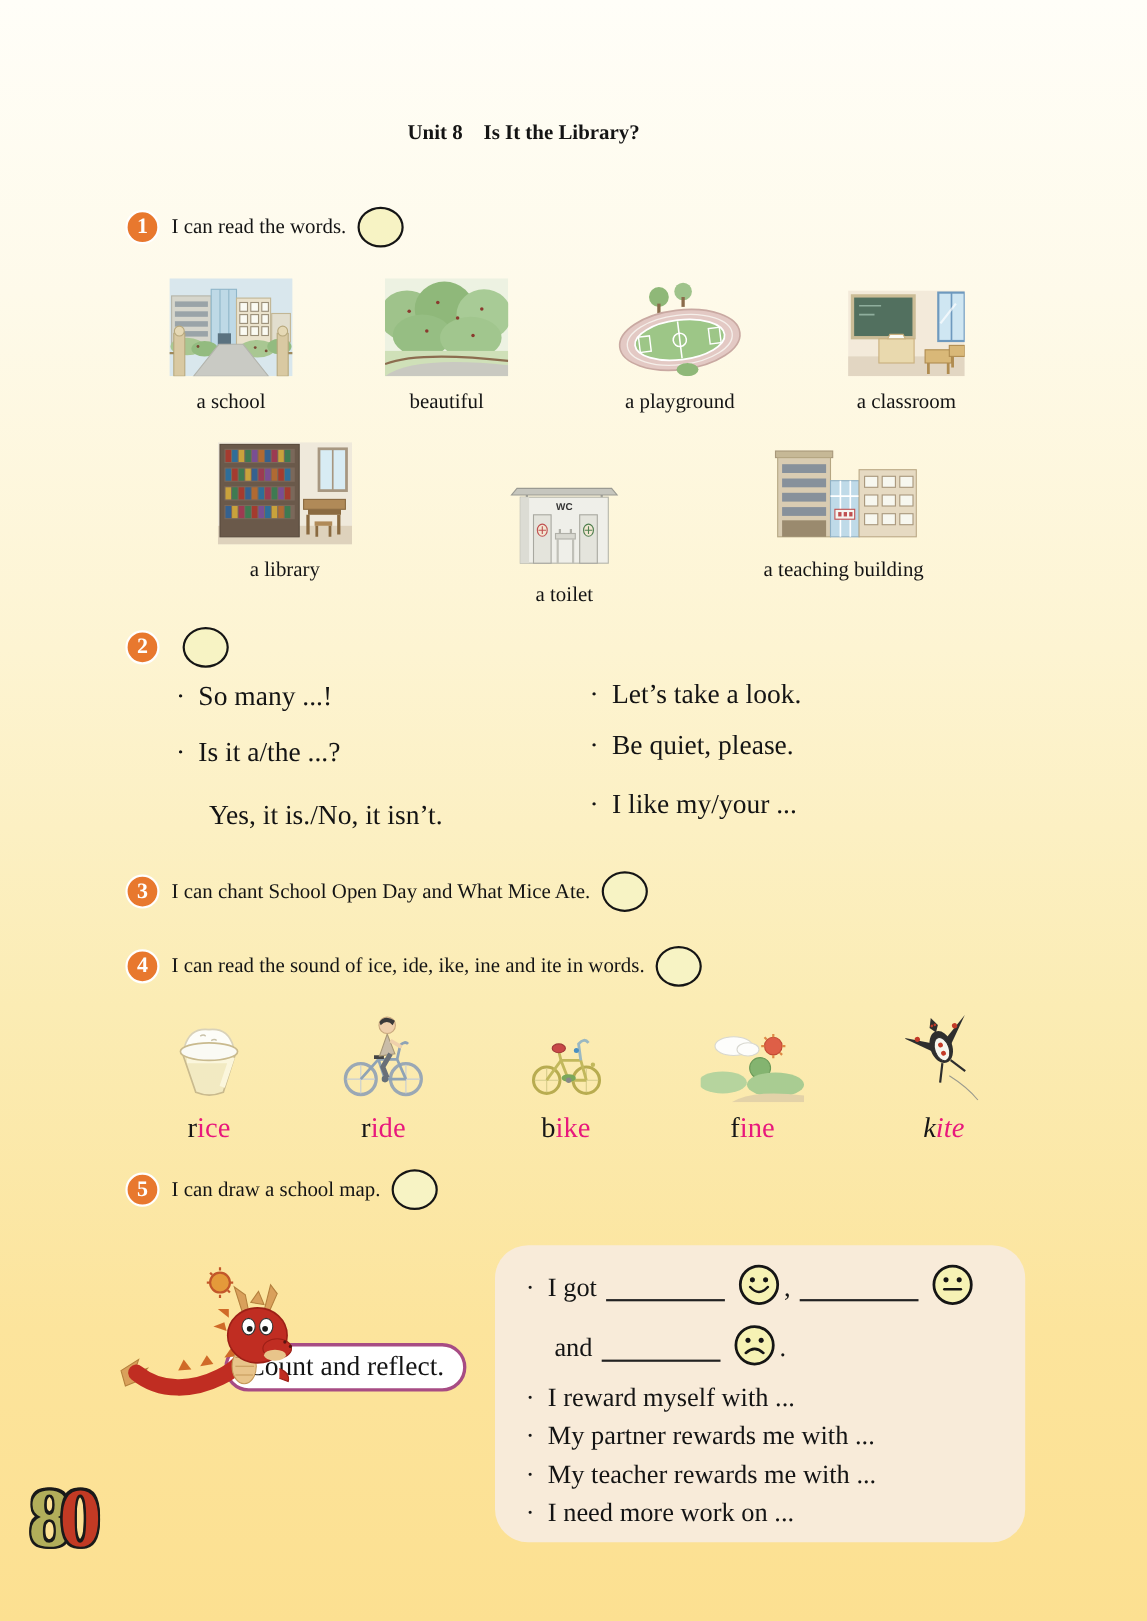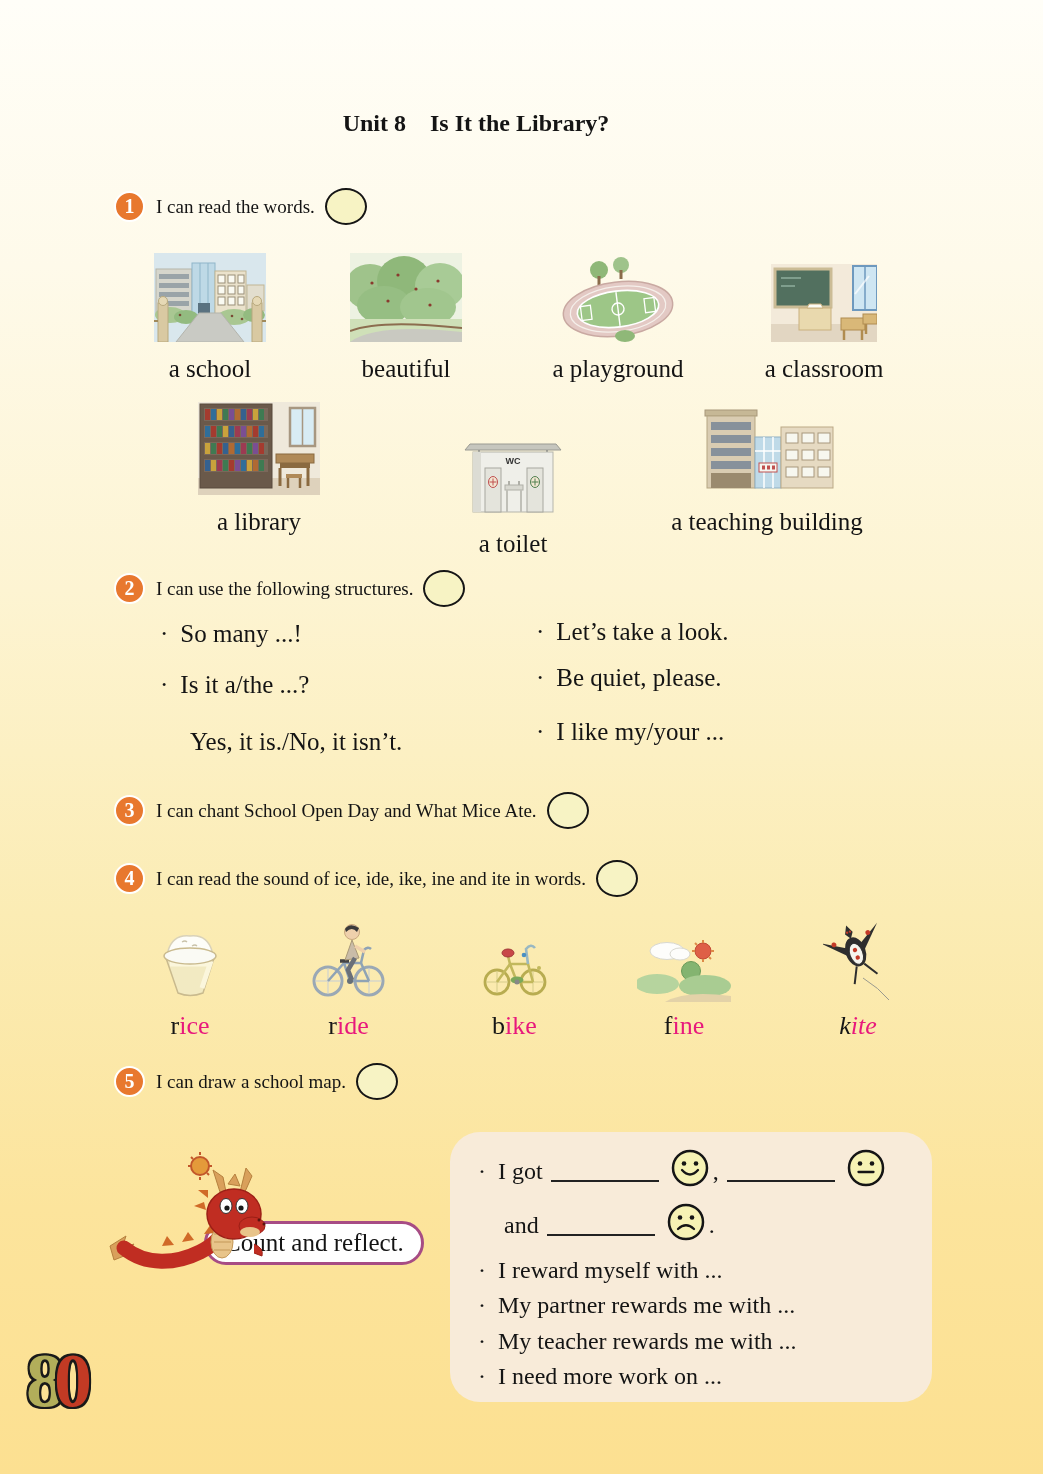--- a/index.html
+++ b/index.html
@@ -3,38 +3,38 @@
 <meta charset="utf-8">
 <style>
   * { margin:0; padding:0; box-sizing:border-box; }
   body { font-family:"Liberation Serif","DejaVu Serif",serif; }
   .page {
     position:relative; width:1043px; height:1474px; overflow:hidden;
     background:linear-gradient(180deg,#fffef8 0%,#fefaea 18%,#fdf4d2 40%,#fbecb4 62%,#fce49c 82%,#fce091 100%);
   }
   .title {
     position:absolute; left:0; top:110px; width:952px; text-align:center;
-    font-size:24px; font-weight:bold; color:#141414; white-space:pre;
+    font-size:19px; font-weight:bold; color:#141414; white-space:pre;
   }
   .sec { position:absolute; display:flex; align-items:center; }
   .badge {
     width:31px; height:31px; border-radius:50%; background:#e8782e; border:2.5px solid #ffffff;
     color:#fff; font-weight:bold; font-size:20px; display:flex; align-items:center; justify-content:center;
     flex:0 0 auto; margin-right:11px;
   }
   .sec-text { font-size:19px; color:#141414; white-space:pre; }
   .seg { white-space:pre; }
   .it { }
   .check {
     width:42px; height:37px; border-radius:50%; background:#f7f3c4; border:2.5px solid #151515;
     margin-left:10px; flex:0 0 auto;
   }
   .word-item { position:absolute; display:flex; flex-direction:column; align-items:center; }
   .img-box { display:flex; align-items:flex-end; justify-content:center; }
-  .word-label { font-size:25px; color:#141414; margin-top:13px; white-space:nowrap; }
+  .word-label { font-size:19px; color:#141414; margin-top:13px; white-space:nowrap; }
   .str-line { position:absolute; font-size:25px; color:#141414; display:flex; align-items:baseline; }
   .bullet { margin-right:12px; }
   .ph-label { font-size:26px; margin-top:9px; white-space:nowrap; }
   .ph-black { color:#161616; }
   .ph-pink { color:#e8187c; }
   .mascot { position:absolute; left:104px; top:1150px; z-index:3; }
   .pill {
     position:absolute; left:204px; top:1221px; z-index:2; background:#ffffff;
     border:3px solid #a74c84; border-radius:26px; padding:5px 17px;
     font-size:25px; color:#141414; white-space:nowrap;
@@ -301,21 +301,20 @@
         <rect x="89" y="60" width="12" height="10" fill="#f7f7ef" stroke="#a8977c"></rect>
           <rect x="105" y="60" width="12" height="10" fill="#f7f7ef" stroke="#a8977c"></rect>
           <rect x="121" y="60" width="12" height="10" fill="#f7f7ef" stroke="#a8977c"></rect>
       </svg>
     </span>
     <span class="word-label">a teaching building</span>
   </div>
 
   <div class="sec" style="left:114px; top:570px;">
     <div class="badge">2</div>
-    <div class="sec-text">I can use the following structures.</div>
     <div class="check"></div>
   </div>
 
   <div class="str-line" style="left:160px; top:620px;">
     <span class="bullet">·</span>
     <span class="seg">So many ...!</span>
   </div>
   <div class="str-line" style="left:160px; top:671px;">
     <span class="bullet">·</span>
     <span class="seg">Is it a/the ...?</span>

